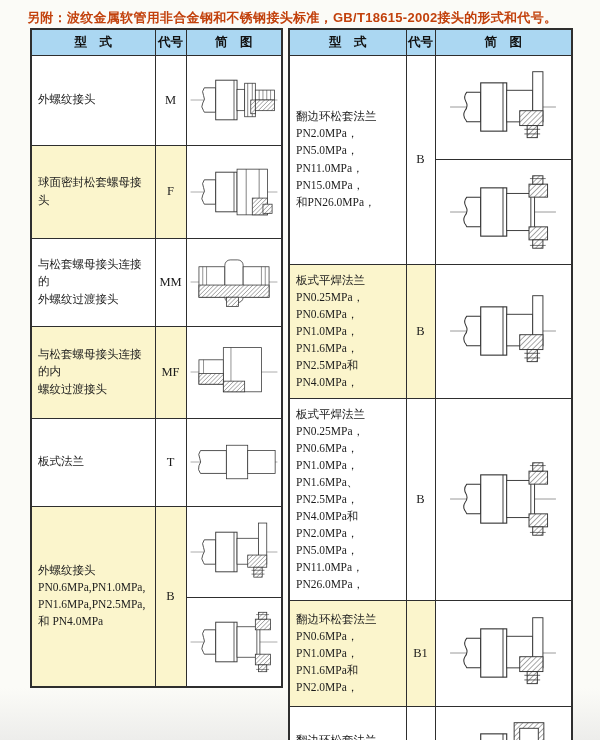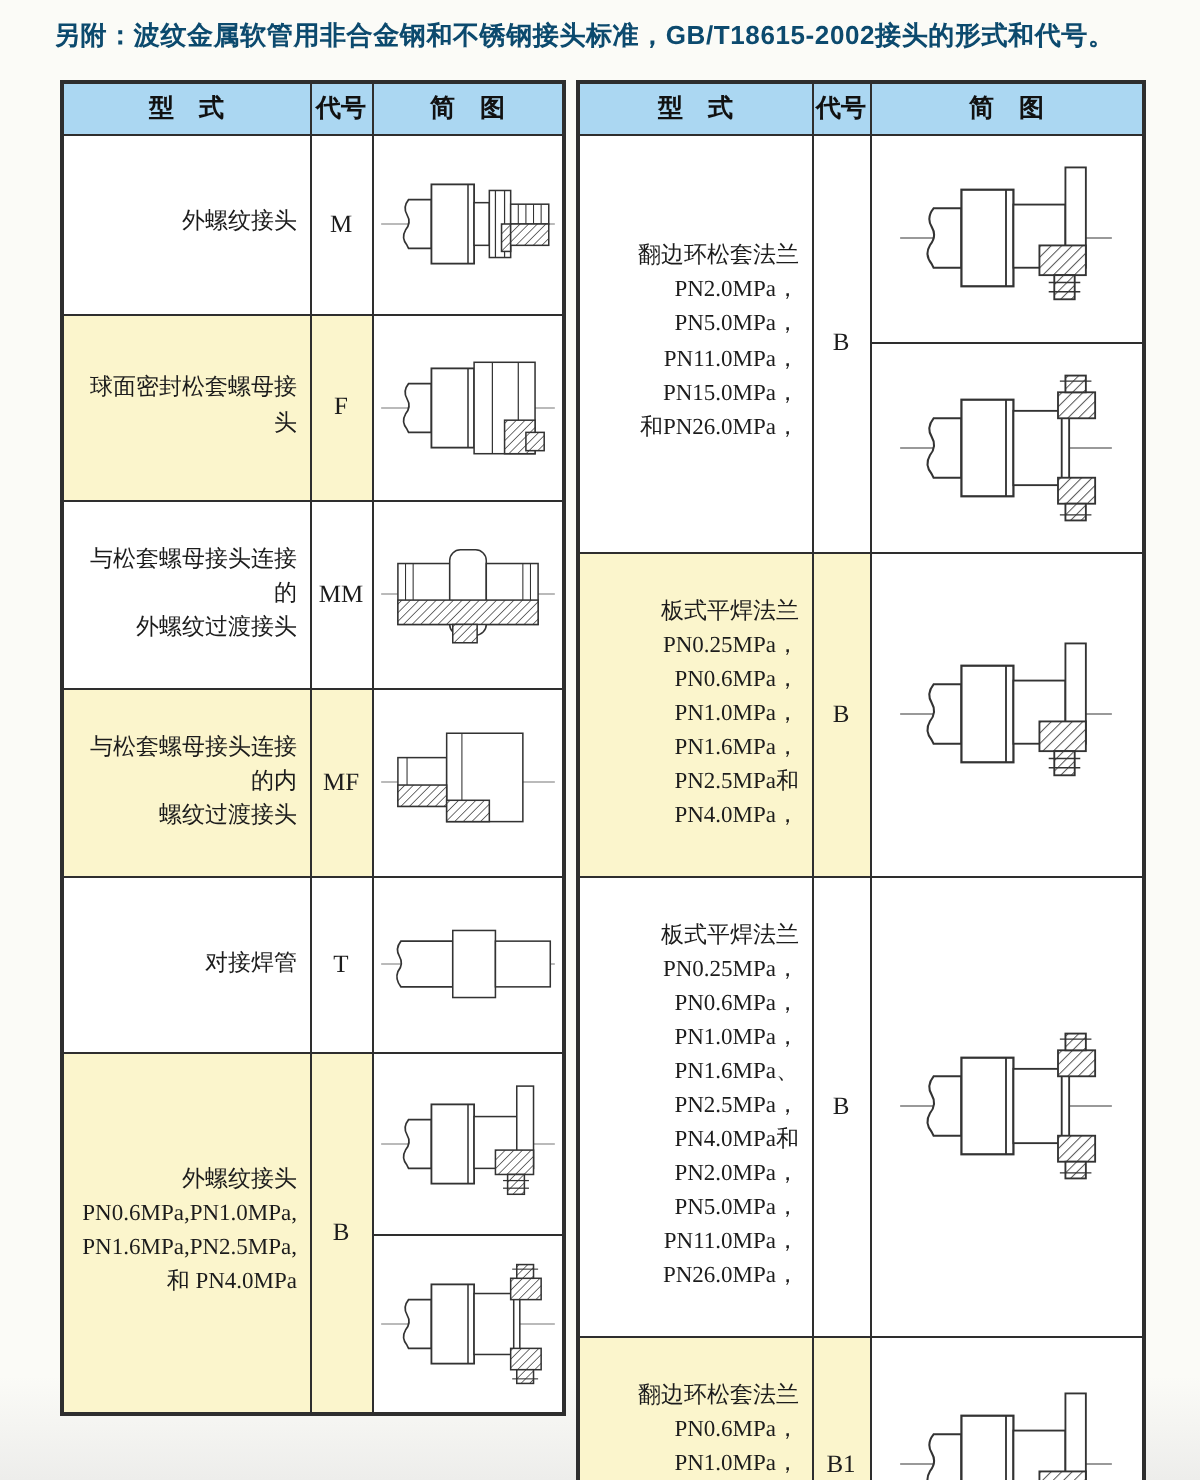--- a/index.html
+++ b/index.html
@@ -11,36 +11,36 @@
   html,body{margin:0;padding:0;}
   body{
     width:600px;height:740px;position:relative;overflow:hidden;
     background:linear-gradient(var(--pg) 0 93%, #ededeb 100%);
     font-family:"Liberation Serif","DejaVu Serif",serif;
     color:#1c1c1c;
   }
   .title{
     position:absolute;left:27px;top:9px;width:560px;
     font-family:"Liberation Sans","DejaVu Sans",sans-serif;
-    font-weight:bold;font-size:13px;letter-spacing:.3px;color:#0c4a6e;
+    font-weight:bold;font-size:13px;letter-spacing:.3px;color:#c2410c;
   }
   table.t{
-    position:absolute;top:40px;border-collapse:collapse;table-layout:fixed;
+    position:absolute;top:28px;border-collapse:collapse;table-layout:fixed;
     background:#fff;border:2px solid var(--bd);
   }
   table.t td{border:1px solid var(--bd);overflow:hidden;}
   table.tleft{left:30px;width:253px;}
   table.tright{left:288px;width:285px;}
   td.hd{
     background:var(--hdc);text-align:center;vertical-align:middle;
     font-weight:bold;font-size:12.5px;color:#111;
   }
   td.type{
-    font-size:11.5px;line-height:1.48;padding:21px 6px;
-    white-space:pre-line;vertical-align:middle;text-align:right;
+    font-size:11.5px;line-height:1.48;padding:7px 6px;
+    white-space:pre-line;vertical-align:middle;text-align:left;
   }
   td.code{text-align:center;vertical-align:middle;font-size:12.5px;}
   td.yl{background:var(--ylc);}
   td.diag{text-align:center;vertical-align:middle;background:#fff;padding:1px;}
   svg.dg{display:block;margin:0 auto;}
   .dgl{width:92px;height:64px;}
   .dgr{width:112px;height:78px;}
 </style>
 </head>
 <body>
@@ -200,21 +200,21 @@
     <td class="type yl">与松套螺母接头连接的内
 螺纹过渡接头</td>
     <td class="code yl">MF</td>
     <td class="diag">
       <svg class="dg dgl" viewBox="0 0 120 84">
             <use href="#dgMF"></use>
           </svg>
     </td>
   </tr>
   <tr style="height:88px">
-    <td class="type">对接焊管</td>
+    <td class="type">板式法兰</td>
     <td class="code">T</td>
     <td class="diag">
       <svg class="dg dgl" viewBox="0 0 120 84">
             <use href="#dgT"></use>
           </svg>
     </td>
   </tr>
   <tr style="height:91px">
     <td class="type yl" rowspan="2">外螺纹接头
 PN0.6MPa,PN1.0MPa,

